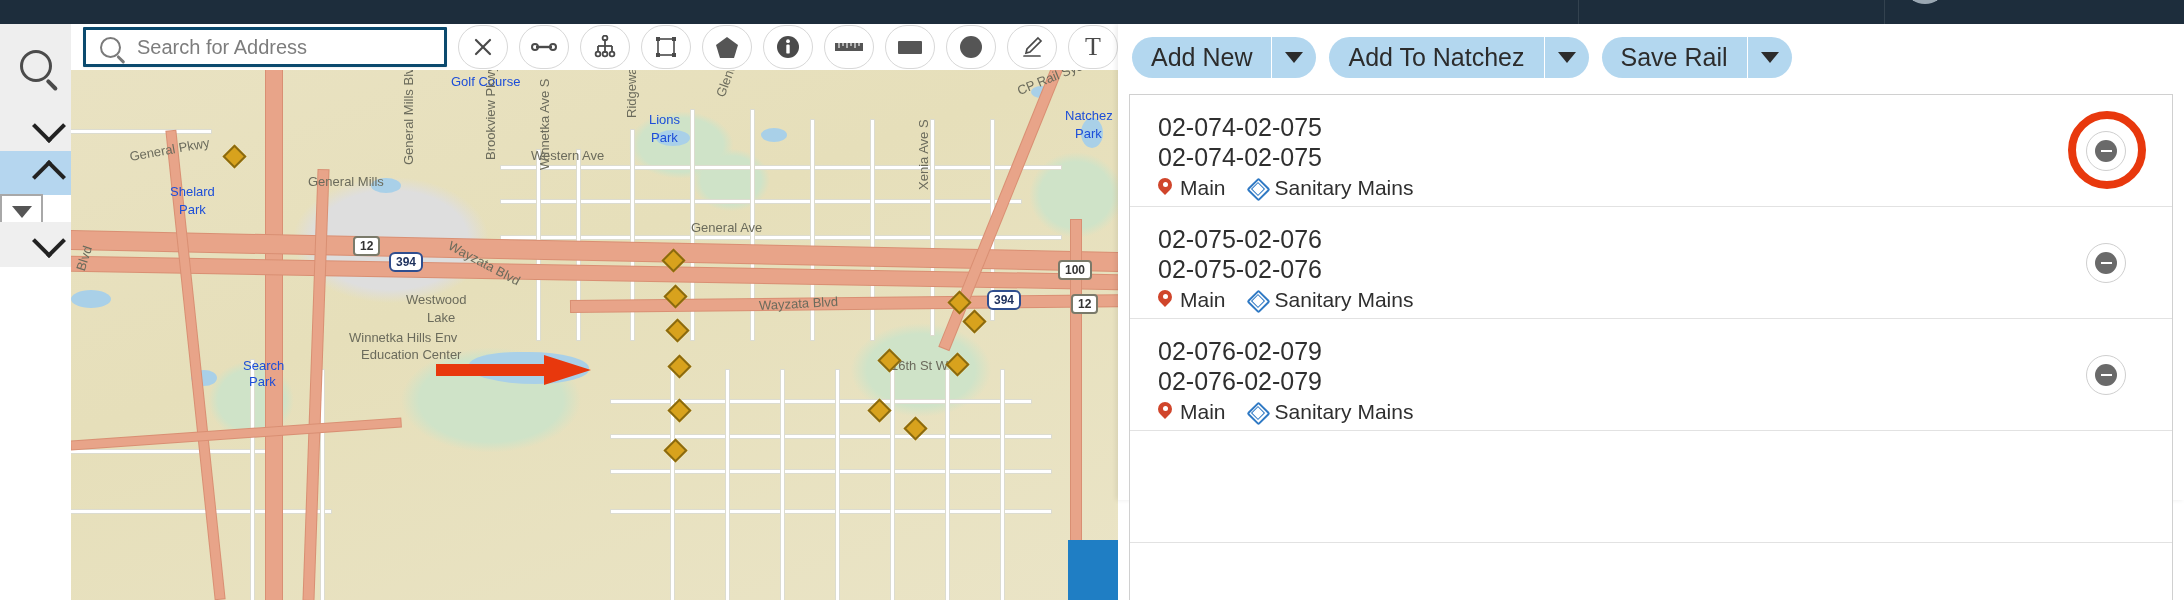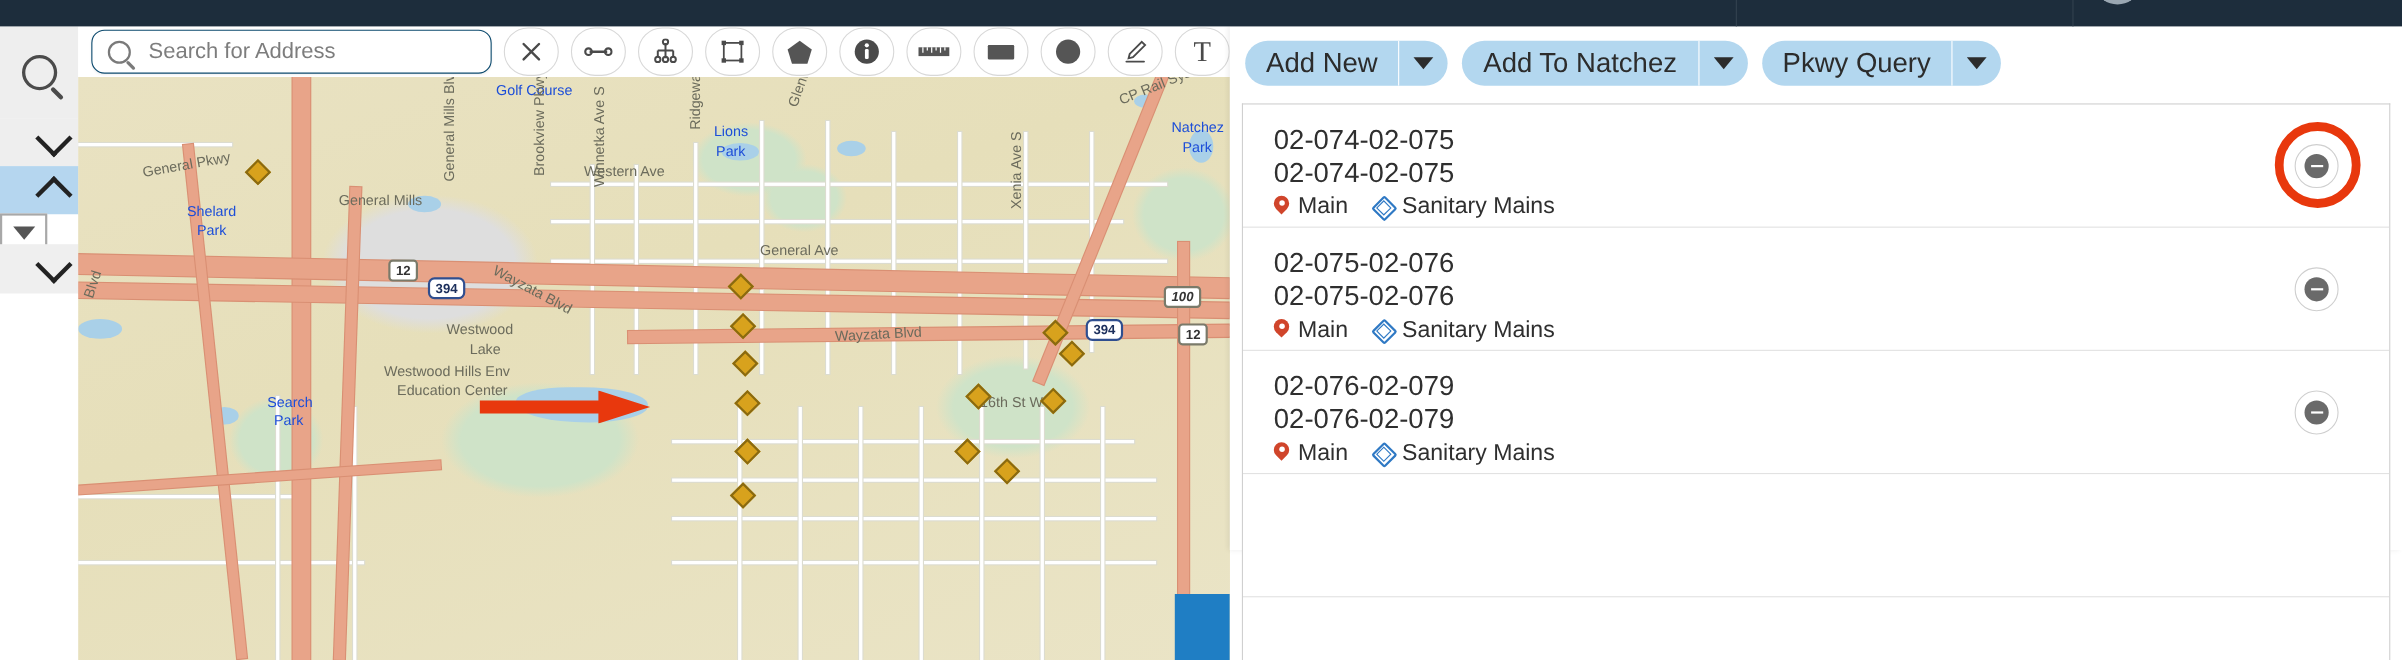--- a/index.html
+++ b/index.html
@@ -126,22 +126,22 @@
     position: absolute; left: 71px; top: 24px;
     width: 1047px; height: 46px;
     background: #ffffff;
     z-index: 35;
     display: flex; align-items: center;
     gap: 0px;
   }
   .search-box {
     margin-left: 12px;
     width: 461px; height: 40px;
-    border: 1px solid #0c4a6e;
-    border-radius: 12px;
+    border: 3px solid #0c4a6e;
+    border-radius: 1px;
     background: #fff;
     display: flex; align-items: center;
     box-sizing: border-box;
     box-shadow: 0 1px 2px rgba(0,0,0,.06);
   }
   .search-box .mag-small {
     margin-left: 14px;
     width: 17px; height: 17px;
     border: 2.5px solid #7a7a7a;
     border-radius: 50%;
@@ -453,40 +453,40 @@
     <div class="maplabel greenlabel" style="left:99px; top:114px;">Shelard</div>
     <div class="maplabel greenlabel" style="left:108px; top:132px;">Park</div>
     <div class="maplabel greenlabel" style="left:578px; top:42px;">Lions</div>
     <div class="maplabel greenlabel" style="left:580px; top:60px;">Park</div>
     <div class="maplabel greenlabel" style="left:994px; top:38px;">Natchez</div>
     <div class="maplabel greenlabel" style="left:1004px; top:56px;">Park</div>
     <div class="maplabel" style="left:460px; top:78px;">Western Ave</div>
     <div class="maplabel" style="left:620px; top:150px;">General Ave</div>
     <div class="maplabel" style="left:335px; top:222px;">Westwood</div>
     <div class="maplabel" style="left:356px; top:240px;">Lake</div>
-    <div class="maplabel" style="left:278px; top:260px;">Westwood Hills Env</div>
+    <div class="maplabel" style="left:278px; top:260px;">Winnetka Hills Env</div>
     <div class="maplabel" style="left:290px; top:277px;">Education Center</div>
     <div class="maplabel" style="left:820px; top:288px;">16th St W</div>
     <div class="maplabel" style="left:688px; top:226px; transform:rotate(-3deg);">Wayzata Blvd</div>
     <div class="maplabel" style="left:330px; top:95px; transform:rotate(-90deg); transform-origin:left top;">General Mills Blvd N</div>
     <div class="maplabel" style="left:412px; top:90px; transform:rotate(-90deg); transform-origin:left top;">Brookview Pkwy</div>
     <div class="maplabel" style="left:466px; top:100px; transform:rotate(-90deg); transform-origin:left top;">Winnetka Ave S</div>
     <div class="maplabel" style="left:553px; top:48px; transform:rotate(-90deg); transform-origin:left top;">Ridgeway Rd</div>
     <div class="maplabel" style="left:642px; top:24px; transform:rotate(-70deg); transform-origin:left top;">Glenwood Ave</div>
     <div class="maplabel" style="left:845px; top:120px; transform:rotate(-90deg); transform-origin:left top;">Xenia Ave S</div>
     <div class="maplabel" style="left:382px; top:168px; transform:rotate(28deg); transform-origin:left top;">Wayzata Blvd</div>
     <div class="maplabel" style="left:944px; top:14px; transform:rotate(-22deg); transform-origin:left top;">CP Rail System</div>
     <div class="maplabel" style="left:2px; top:198px; transform:rotate(-72deg); transform-origin:left top;">Blvd</div>
     <div class="maplabel" style="left:58px; top:72px; transform:rotate(-10deg);">General Pkwy</div>
     <div class="maplabel greenlabel" style="left:172px; top:288px;">Search</div>
     <div class="maplabel greenlabel" style="left:178px; top:304px;">Park</div>
 
     <div class="shield" style="left:282px; top:166px;">12</div>
     <div class="shield blue" style="left:318px; top:182px;">394</div>
-    <div class="shield" style="left:987px; top:190px;font-style:italic;">100</div>
+    <div class="shield" style="left:987px; top:190px;">100</div>
     <div class="shield blue" style="left:916px; top:220px;">394</div>
     <div class="shield" style="left:1000px; top:224px;">12</div>
 
     <div class="mk" style="left:155px; top:78px;"></div>
     <div class="mk" style="left:594px; top:182px;"></div>
     <div class="mk" style="left:596px; top:218px;"></div>
     <div class="mk" style="left:598px; top:252px;"></div>
     <div class="mk" style="left:600px; top:288px;"></div>
     <div class="mk" style="left:600px; top:332px;"></div>
     <div class="mk" style="left:810px; top:282px;"></div>
@@ -655,21 +655,21 @@
           </span>
       </div>
       <div class="split-btn">
         <span class="sb-main">Add To Natchez</span>
         <span class="sb-div"></span>
         <span class="sb-arrow">
             <span class="tri-down"></span>
           </span>
       </div>
       <div class="split-btn">
-        <span class="sb-main">Pkwy Query</span>
+        <span class="sb-main">Save Rail</span>
         <span class="sb-div"></span>
         <span class="sb-arrow">
             <span class="tri-down"></span>
           </span>
       </div>
     </div>
 
     <div class="rp-list">
 
       <div class="lrow">

